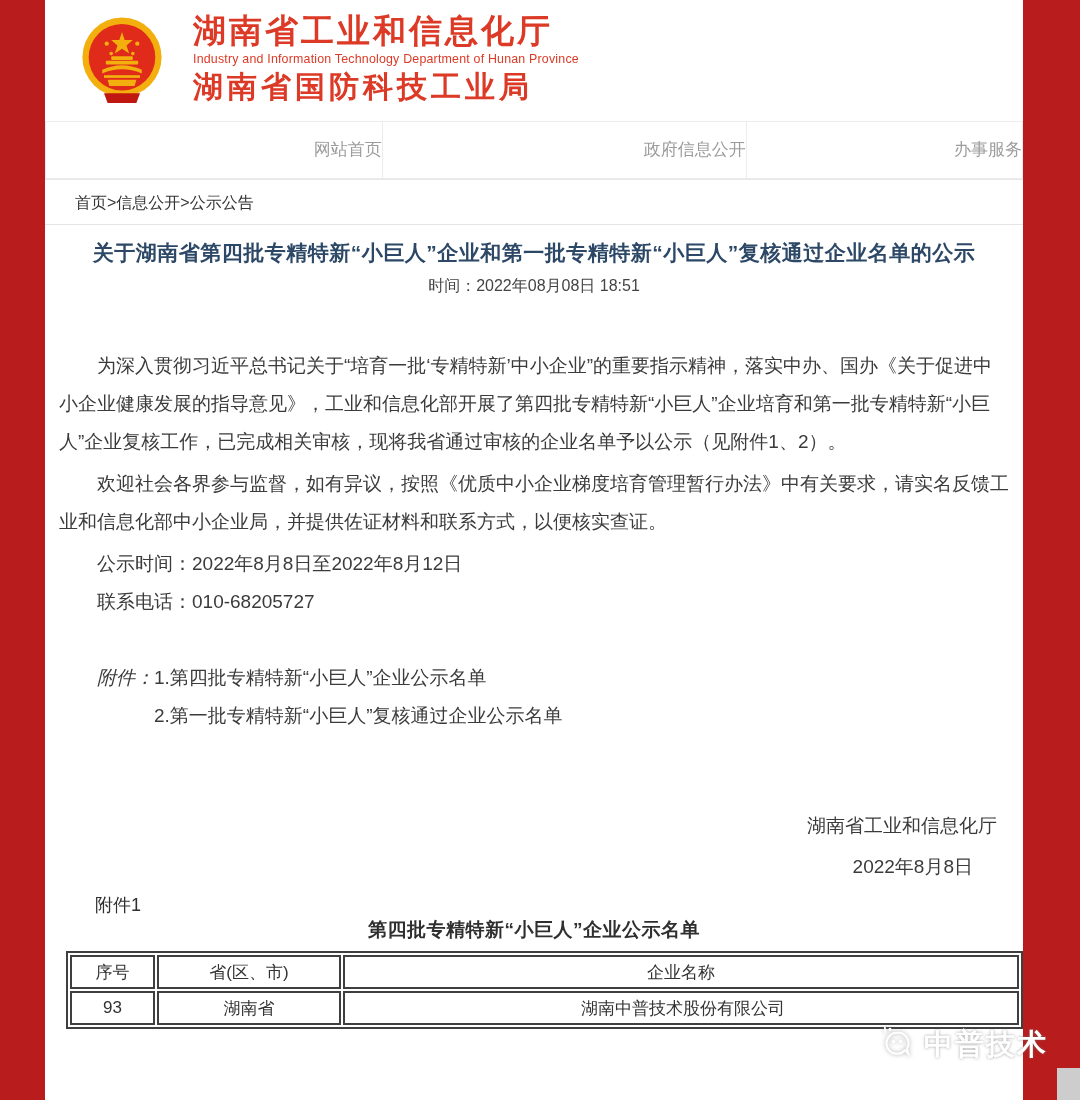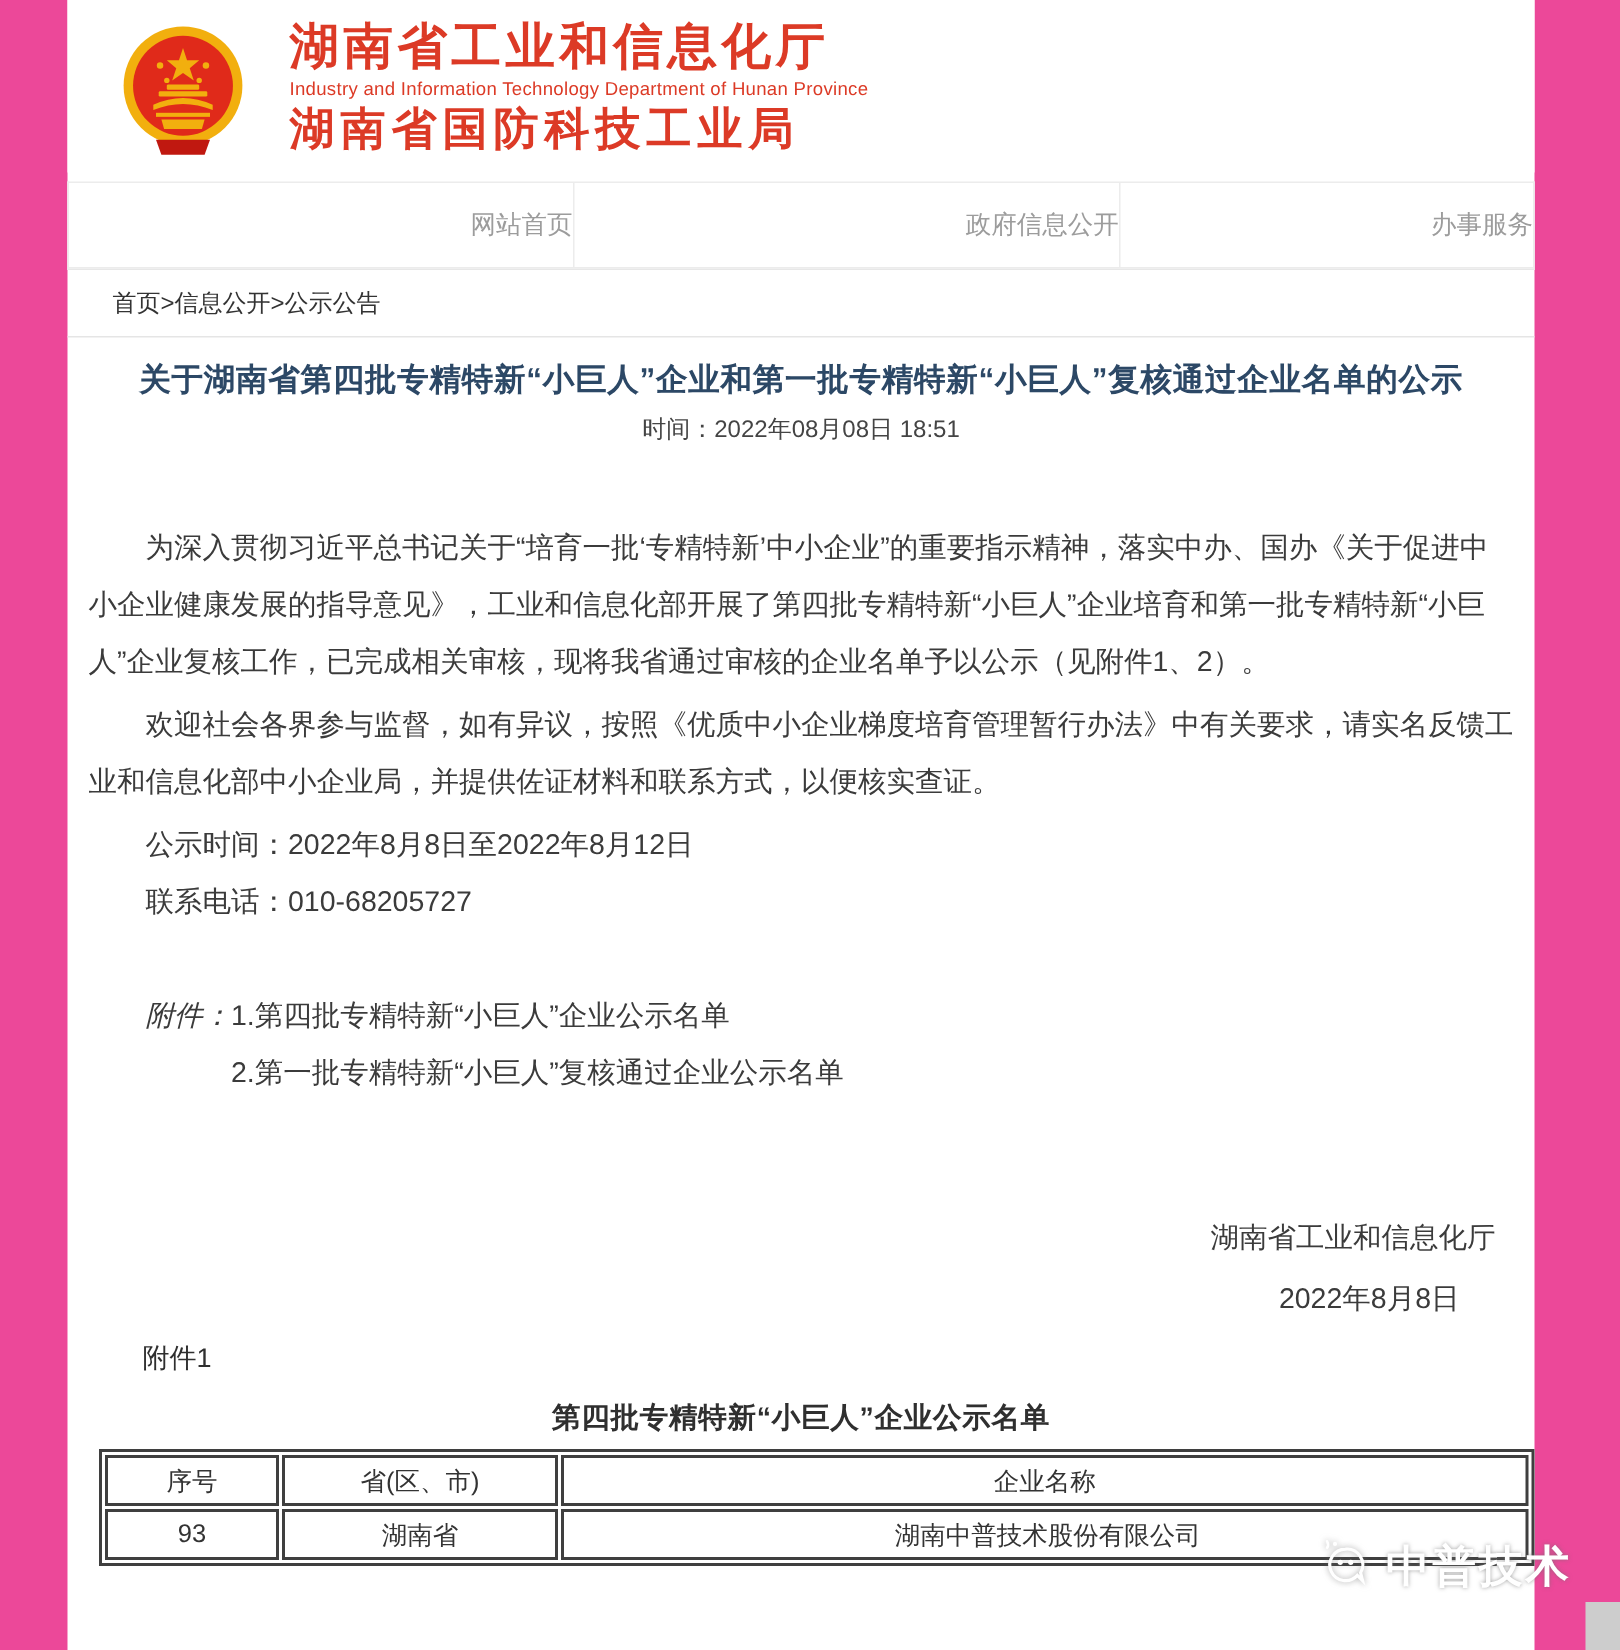--- a/index.html
+++ b/index.html
@@ -1,18 +1,18 @@
 <!DOCTYPE html>
 <html><head>
 <meta charset="utf-8">
 <style>
   * { margin:0; padding:0; box-sizing:border-box; }
   html,body { font-family:"Liberation Sans","DejaVu Sans",sans-serif; }
   body { background:#f8f8f8; }
-  .viewport { position:relative; width:1080px; height:1100px; overflow:hidden; background:#ec4899; margin:0 auto; }
+  .viewport { position:relative; width:1080px; height:1100px; overflow:hidden; background:#b91c1c; margin:0 auto; }
   .page { position:absolute; left:45px; top:0; width:978px; background:#ffffff; min-height:1100px; }
 
   
   .site-header { display:flex; align-items:center; padding:12px 0 10px 32px; background:#fff; }
   .emblem { width:90px; height:92px; flex:0 0 auto; }
   .org-block { margin-left:26px; }
   .org-cn1 { color:#dc3a26; font-size:33px; font-weight:bold; letter-spacing:3px; line-height:38px; }
   .org-en  { color:#dc3a26; font-size:12.4px; letter-spacing:.2px; line-height:16px; margin-top:1px;text-align:center; }
   .org-cn2 { color:#dc3a26; font-size:30px; font-weight:bold; letter-spacing:4px; line-height:36px; margin-top:2px; }
 
@@ -40,24 +40,24 @@
   .attach { display:flex; padding-left:2em; }
   .attach-label { white-space:nowrap;font-style:italic; }
   .attach-items div { white-space:nowrap; }
 
   .signature { margin-top:70px; text-align:right; line-height:41px; font-size:19px; color:#3b3b3b; }
   .sig-org { padding-right:12px; }
   .sig-date { padding-right:36px; }
 
   
   .annex-label { margin:6px 0 0 50px; font-size:18px; color:#2f2f2f; }
-  .annex-table-title { margin-top:15px; text-align:center; font-size:19px; font-weight:bold; color:#2f2f2f; letter-spacing:.5px; }
+  .annex-table-title { text-align:center; font-size:19px; font-weight:bold; color:#2f2f2f; letter-spacing:.5px; }
   .annex-table { margin:8px 0 0 21px; width:957px; border-collapse:separate; border-spacing:2px; border:2px solid #3f3f3f; background:#fff; table-layout:fixed; }
   .annex-table th, .annex-table td { border:2px solid #3f3f3f; font-weight:normal; font-size:17px; color:#333; text-align:center; height:34px; background:#fff; }
-  .col-idx{width:116px;} .col-prov{width:184px;}
+  .col-idx{width:85px;} .col-prov{width:184px;}
   .cell-name { text-align:left; padding-left:4px; }
 
   
   .watermark { position:absolute; left:876px; top:1024px; display:flex; align-items:center; color:#ffffff; font-size:29px; font-weight:bold; letter-spacing:2px; text-shadow:0 0 3px rgba(110,110,110,.65); pointer-events:none; }
   .wm-icon { width:42px; height:42px; margin-right:6px; filter:drop-shadow(0 0 2px rgba(110,110,110,.6)); }
 
   .scroll-thumb { position:absolute; left:1057px; top:1068px; width:23px; height:32px; background:#cdcdcd; }
 </style>
 </head>
 <body>

